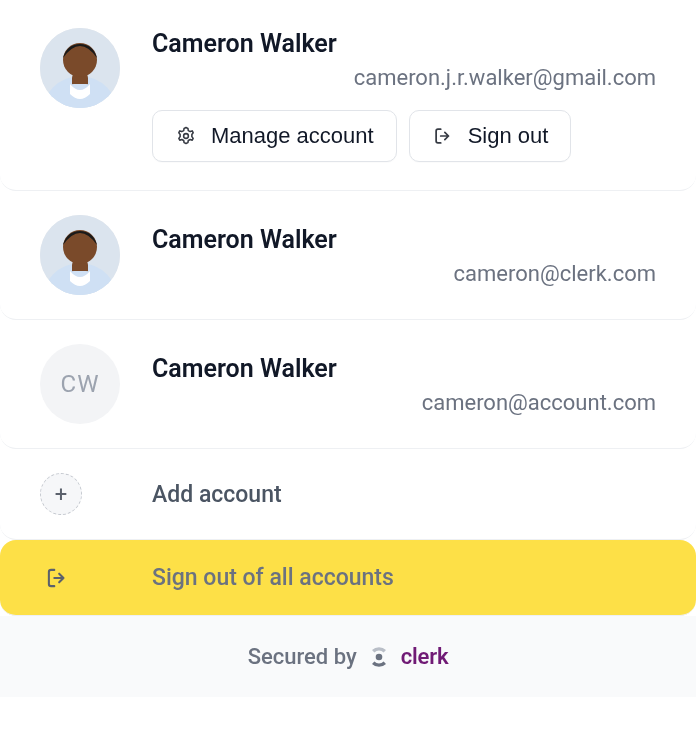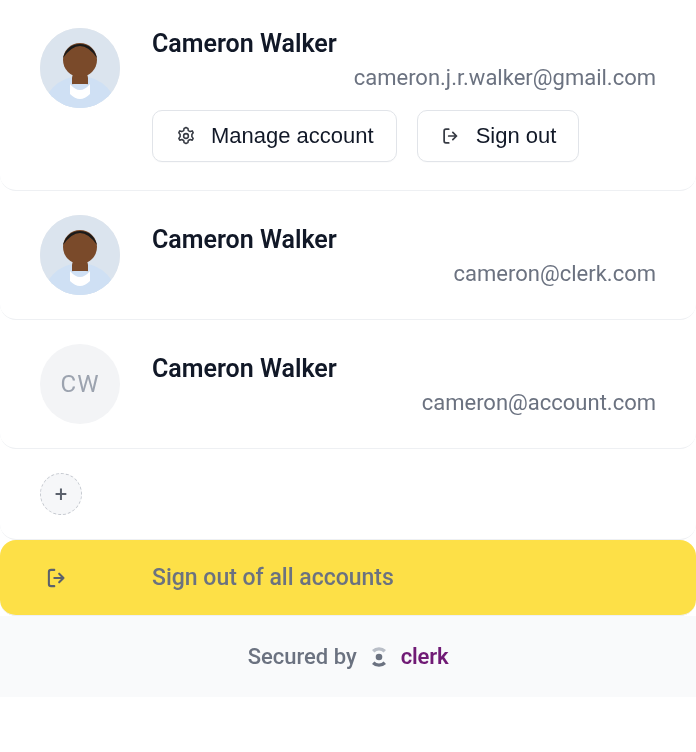--- a/index.html
+++ b/index.html
@@ -21,21 +21,21 @@
     width: 42px; height: 42px; border-radius: 50%;
     border: 1.5px dashed #c4c8cf; background: #f6f7f9;
     color: #5b616c; font-size: 22px; font-weight: 400;
     display: flex; align-items: center; justify-content: center;
   }
   .content-col { flex: 1 1 auto; min-width: 0; }
   .name { font-size: 25px; font-weight: 600; color: #111827; line-height: 1.25; }
   .email { font-size: 22px; font-weight: 400; color: #6b7280; margin-top: 6px; text-align: right; }
   .row-label { font-size: 23px; font-weight: 500; color: #4b5563; }
   .row-label.light { color: #6b7280; }
-  .buttons { display: flex; gap: 20px; margin-top: 20px; }
+  .buttons { display: flex; gap: 12px; margin-top: 20px; }
   .btn {
     display: inline-flex; align-items: center; gap: 14px;
     padding: 12px 22px;
     border: 1px solid #e1e4e9; border-radius: 10px;
     background: #fff; color: #111827; font-size: 22px; font-weight: 500;
     cursor: pointer;
     box-shadow: 0 1px 1px rgba(0,0,0,0.02);
   }
   .btn svg { width: 22px; height: 22px; flex: 0 0 22px; }
   .icon-cell { width: 112px; flex: 0 0 112px; display: flex; align-items: center; }
@@ -135,20 +135,23 @@
     <div class="content-col">
       <div class="name">Cameron Walker</div>
       <div class="email">cameron@account.com</div>
     </div>
   </div>
 
   <div class="section compact">
     <div class="avatar-col center">
       <div class="avatar dashed">+</div>
     </div>
+    <div class="content-col">
+      <div class="row-label">Add account</div>
+    </div>
   </div>
 
   <div class="section compact footer-section">
     <div class="icon-cell">
       <svg viewBox="0 0 24 24">
           <use href="#icon-signout"></use>
         </svg>
     </div>
     <div class="content-col">
       <div class="row-label light">Sign out of all accounts</div>

